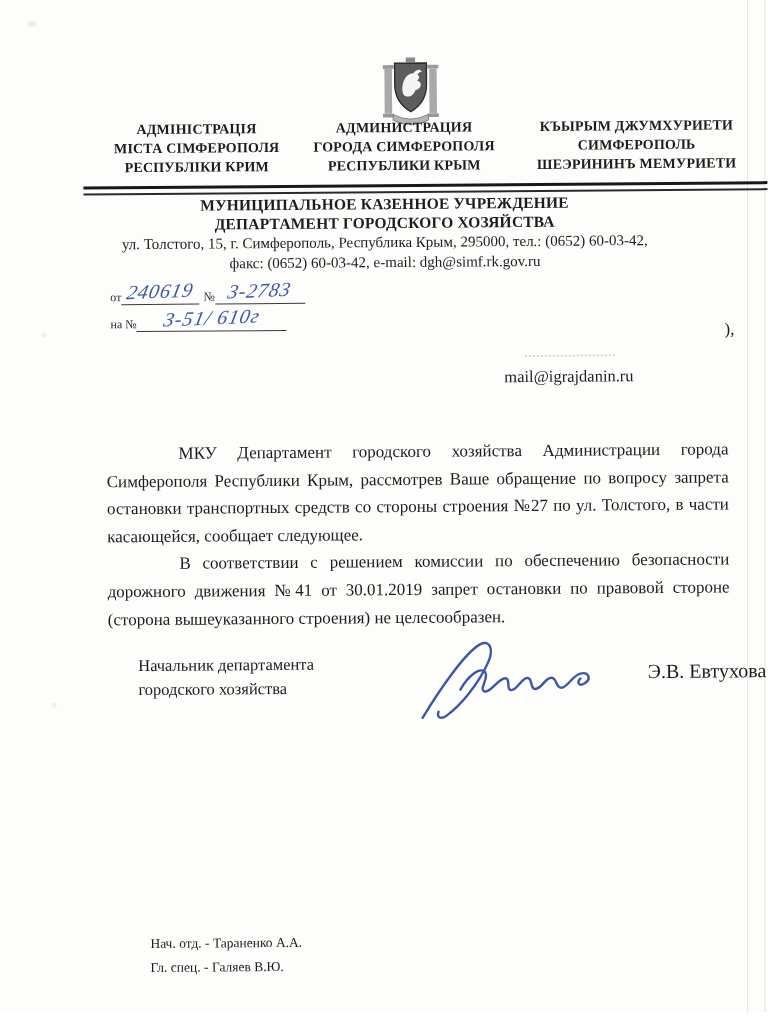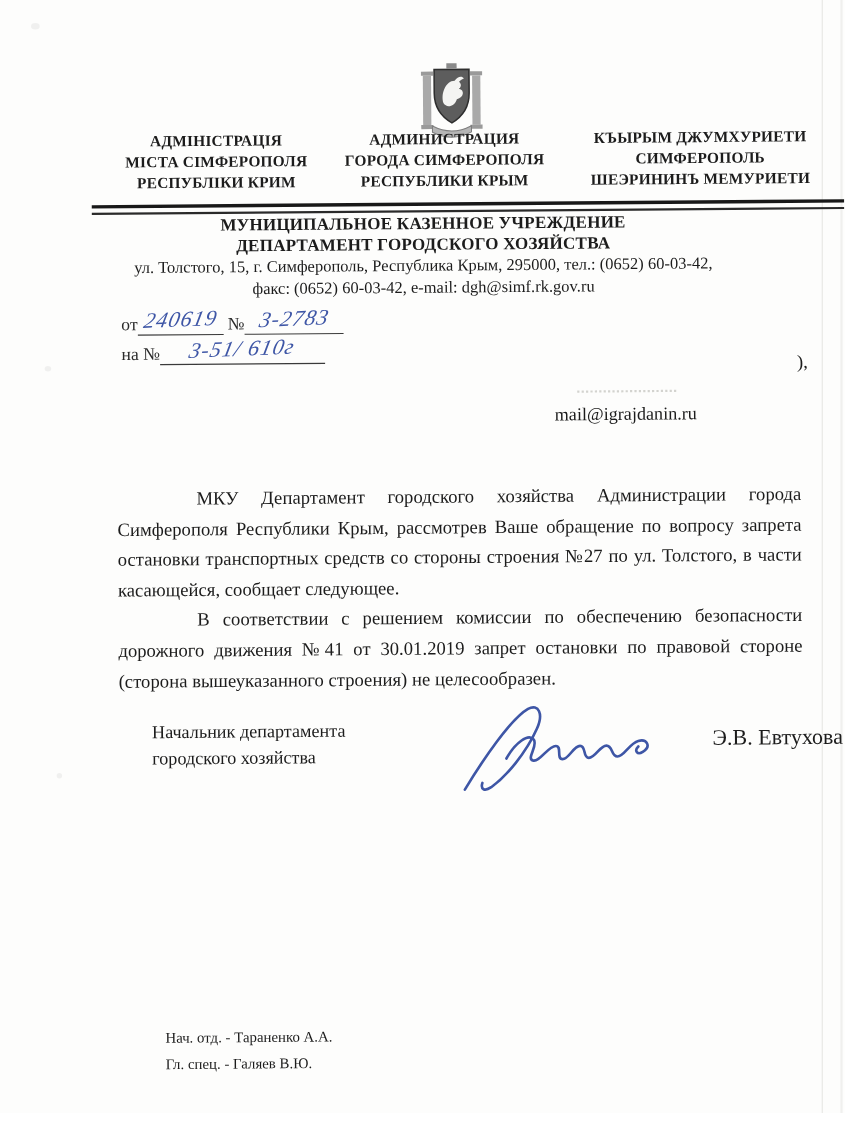--- a/index.html
+++ b/index.html
@@ -28,21 +28,21 @@
     position:absolute; left:84px; top:184px; width:684px; height:4px;
     border-top:3px solid #181818; border-bottom:2px solid #2a2a2a;
   }
 
   .org { position:absolute; left:105px; top:194px; width:560px; text-align:center; }
   .org-name { font-weight:bold; font-size:15.5px; line-height:19px; letter-spacing:0.2px; }
   .org-addr { font-size:15px; line-height:19px; margin-top:1px; }
 
   .ref { position:absolute; left:110px; top:278px; width:260px; }
   .ref-line { height:27px; white-space:nowrap; }
-  .ref-lbl { font-size:16px; color:#2a2a2a; }
+  .ref-lbl { font-size:12px; color:#2a2a2a; }
   .ref-slot {
     display:inline-block; border-bottom:1.6px solid #3a3a3a;
     text-align:center; vertical-align:bottom; height:24px;
   }
   .slot-from { width:78px; }
   .slot-num { width:90px; }
   .slot-reply { width:150px; }
   .hand {
     display:inline-block; color:#3e56a6; font-style:italic;
     font-size:20px; letter-spacing:1px;

